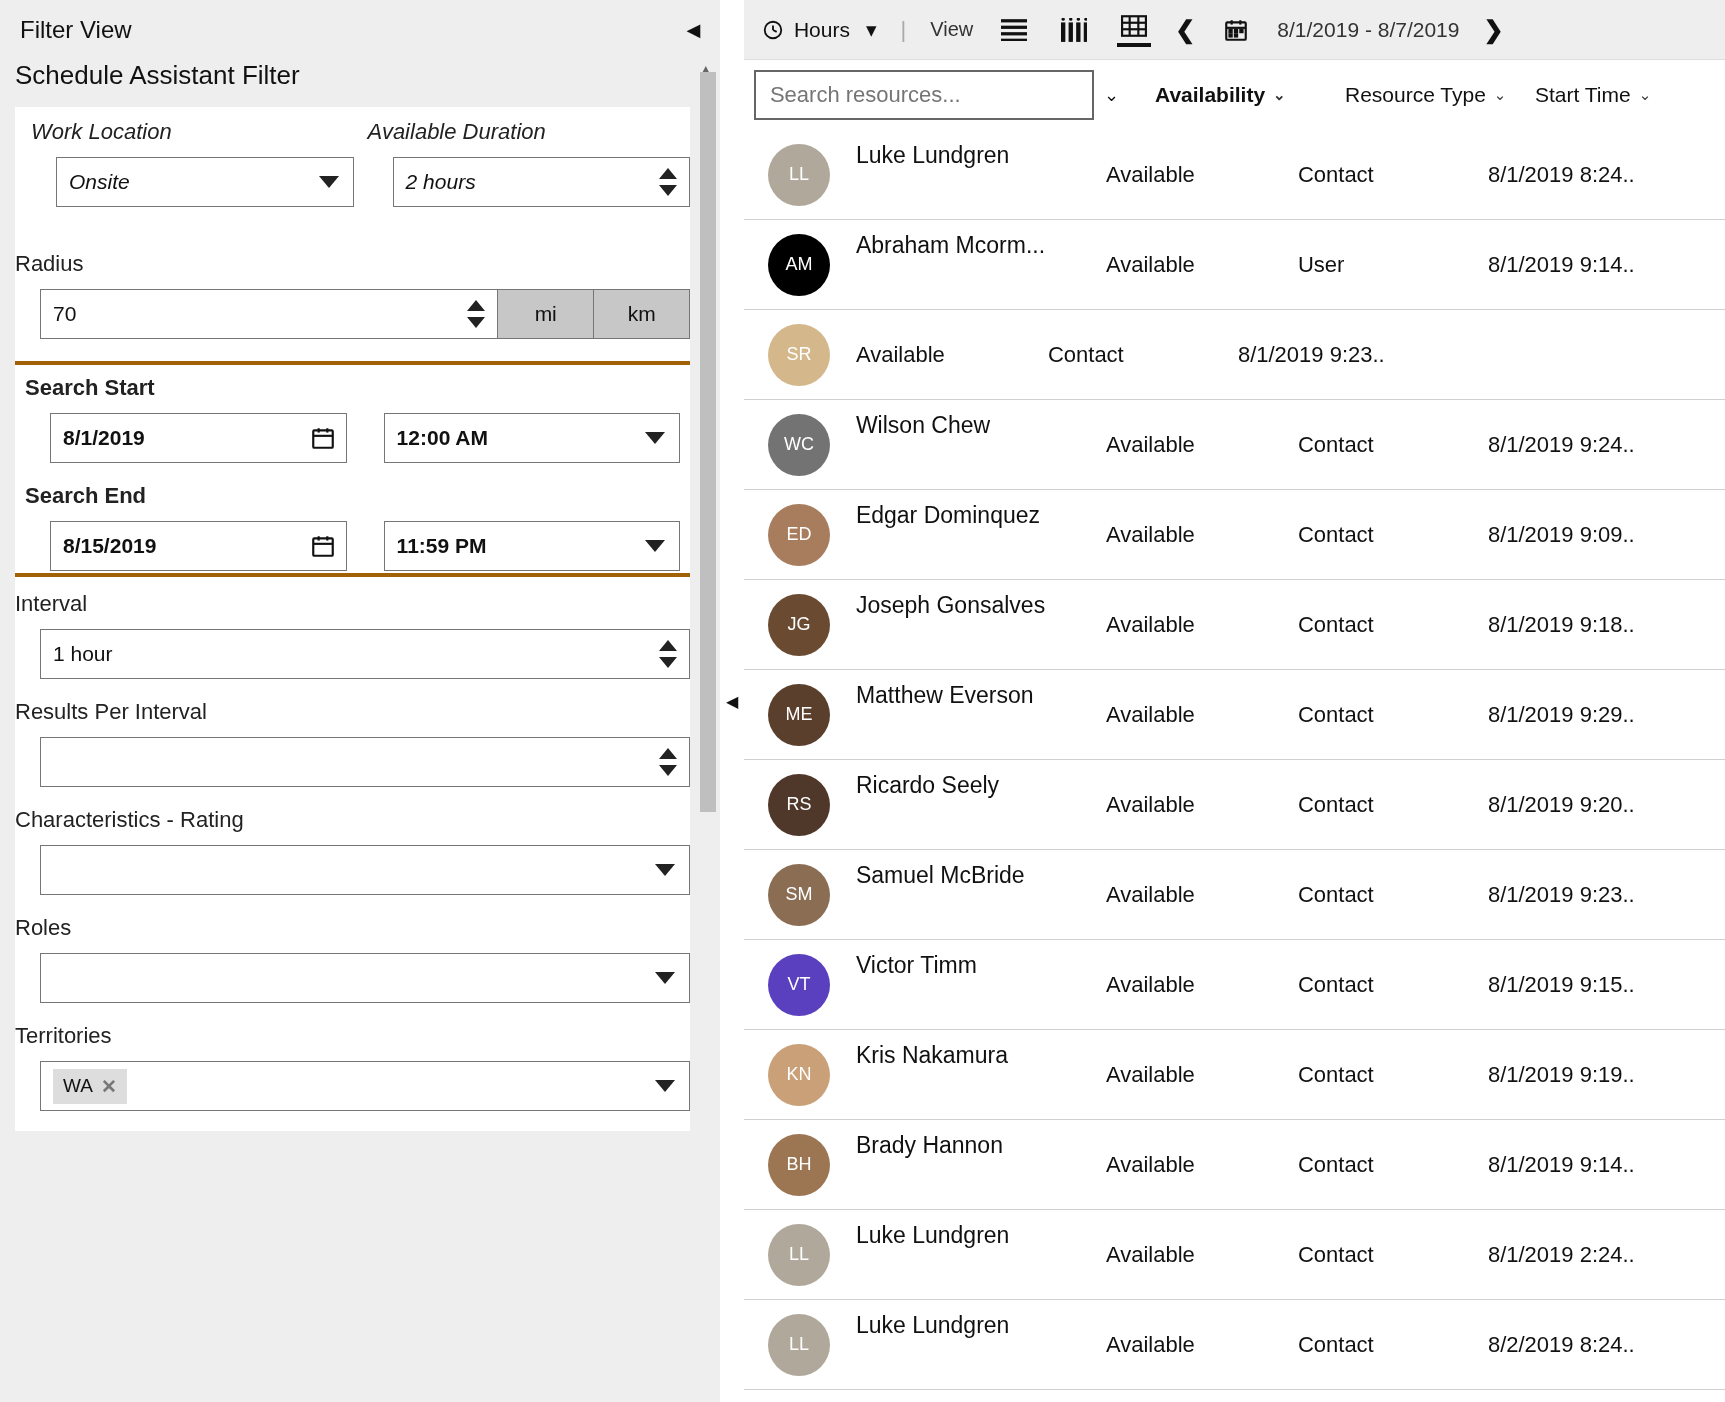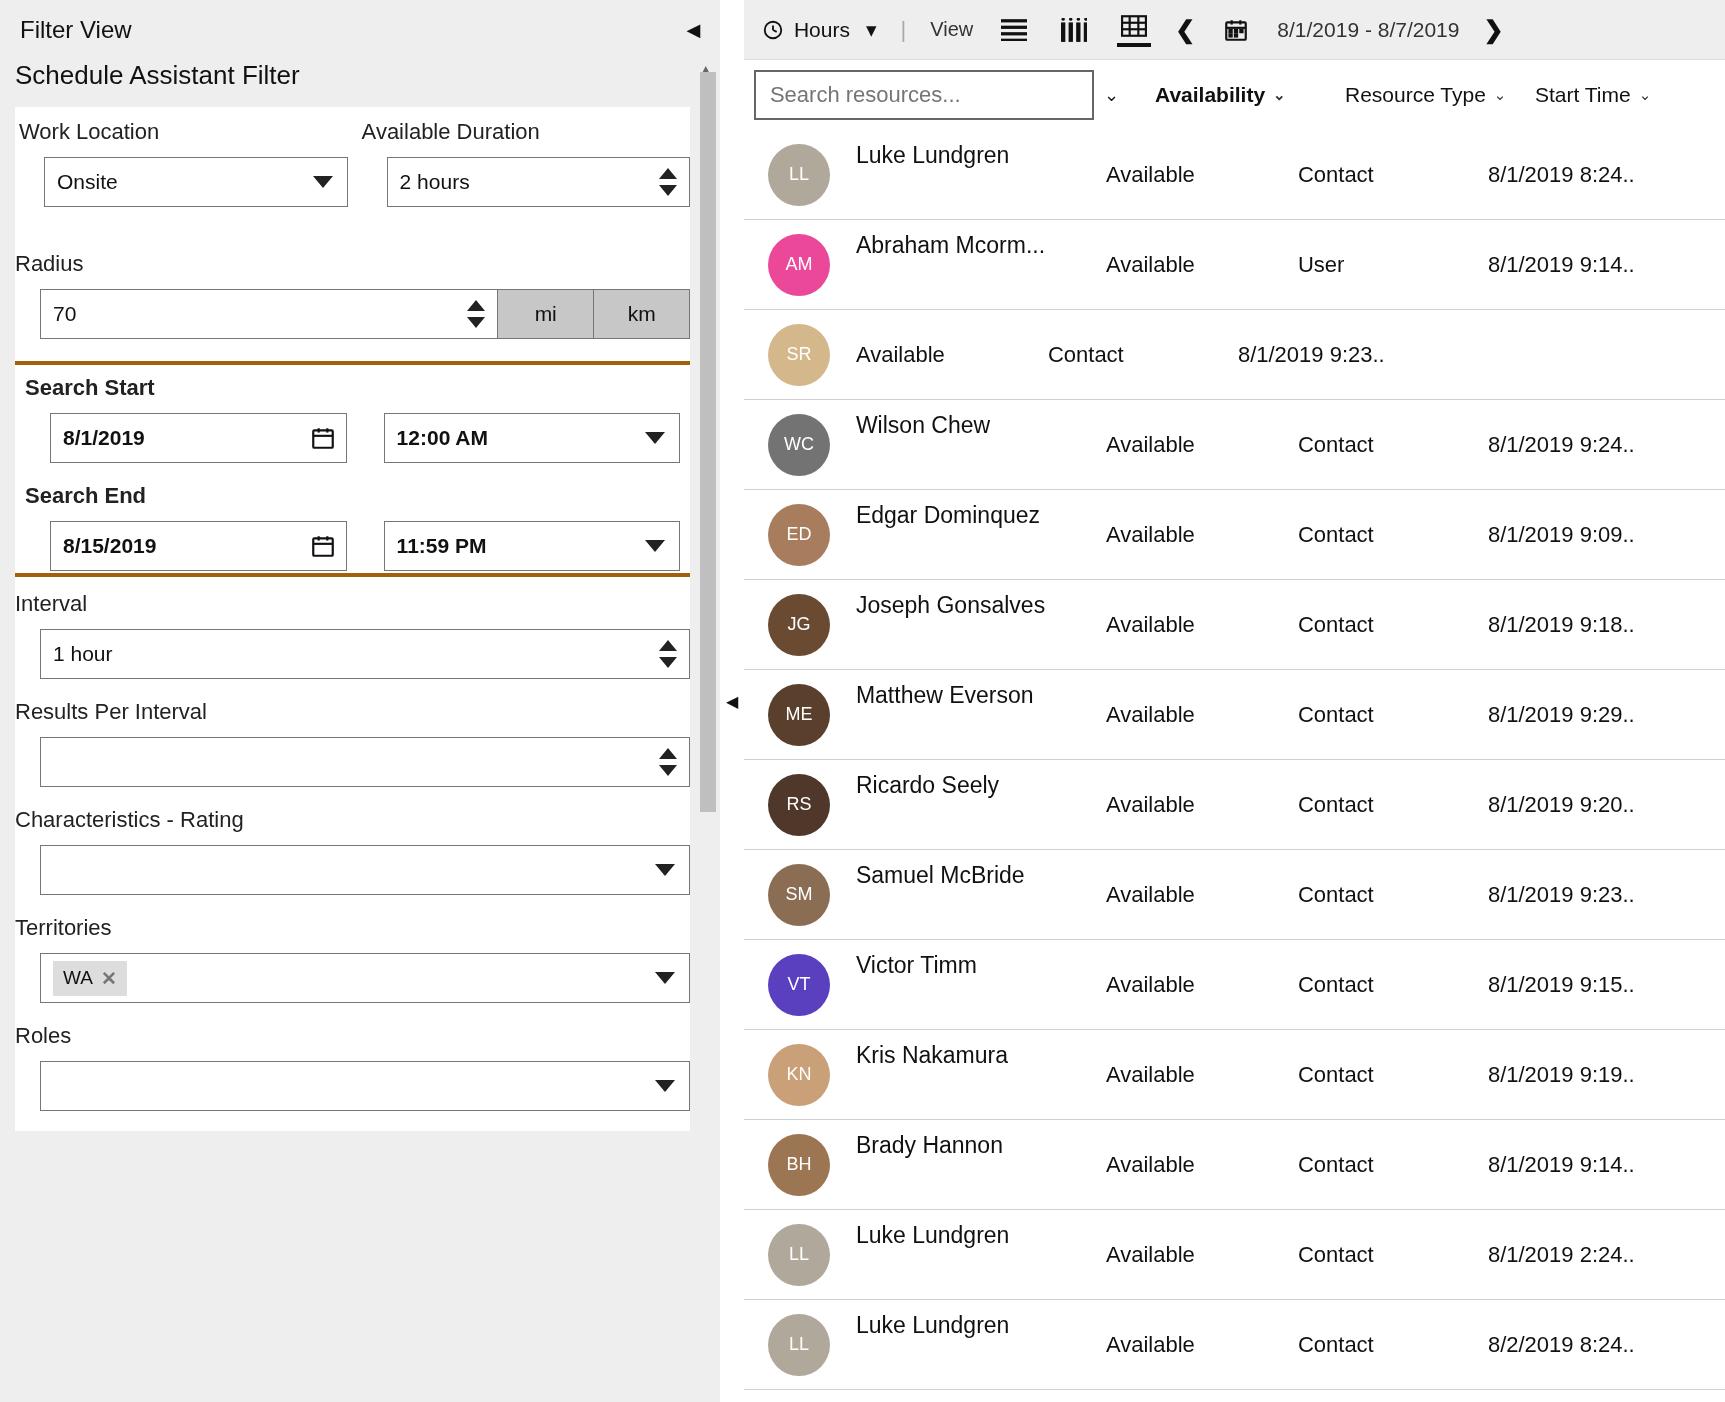--- a/index.html
+++ b/index.html
@@ -3,21 +3,21 @@
 <meta charset="utf-8">
 <style>
   * { box-sizing: border-box; margin: 0; padding: 0; }
   body { font-family: "Segoe UI", Arial, sans-serif; font-size: 14px; color: #111; width: 1725px; height: 1402px; overflow: hidden; display: flex; background: #fff; }
   .left-panel { width: 760px; background: #eeeeee; position: relative; display: flex; flex-direction: column; }
   .panel-header { padding: 16px 20px 12px 20px; display: flex; justify-content: space-between; align-items: center; }
   .panel-header h2 { font-size: 24px; font-weight: 400; }
   .collapse-icon { font-size: 18px; cursor: pointer; }
   .panel-subheader { padding: 4px 20px 16px 15px; font-size: 26px; }
   .panel-body { background: #fff; margin: 0 30px 0 15px; padding: 12px 0 20px 0; overflow-y: auto; }
-  .row { display: flex; gap: 14px; padding: 0 0 16px 4px; }
+  .row { display: flex; gap: 14px; padding: 0 0 16px 16px; font-style: italic; }
   .field { flex: 1; display: flex; flex-direction: column; }
   .field-label { font-size: 22px; margin-bottom: 12px; color: #222; }
   .control { position: relative; height: 50px; border: 1px solid #767676; background: #fff; display: flex; align-items: center; padding: 0 12px; font-size: 21px; cursor: pointer; margin-left: 25px; }
   .control .value { flex: 1; }
   .caret-down { position: absolute; right: 14px; top: 50%; transform: translateY(-50%); }
   .caret-down::before { content: ""; display: block; border-left: 10px solid transparent; border-right: 10px solid transparent; border-top: 12px solid #222; }
   .spinner-arrows { position: absolute; right: 12px; top: 50%; transform: translateY(-50%); display: flex; flex-direction: column; gap: 6px; }
   .spinner-arrows .up { width: 0; height: 0; border-left: 9px solid transparent; border-right: 9px solid transparent; border-bottom: 11px solid #222; }
   .spinner-arrows .down { width: 0; height: 0; border-left: 9px solid transparent; border-right: 9px solid transparent; border-top: 11px solid #222; }
   .radius-row { display: flex; }
@@ -183,34 +183,34 @@
 
     <div class="field" style="margin-top:20px;">
       <span class="field-label">Characteristics - Rating</span>
       <div class="control">
         <span class="value"></span>
         <span class="caret-down"></span>
       </div>
     </div>
 
     <div class="field" style="margin-top:20px;">
+      <span class="field-label">Roles</span>
+      <div class="control">
+        <span class="value"></span>
+        <span class="caret-down"></span>
+      </div>
+    </div>
+
+    <div class="field" style="margin-top:20px;">
       <span class="field-label">Territories</span>
       <div class="control">
         <span class="chip">
           <span>WA</span>
           <span class="chip-x">✕</span>
         </span>
-        <span class="caret-down"></span>
-      </div>
-    </div>
-
-    <div class="field" style="margin-top:20px;">
-      <span class="field-label">Roles</span>
-      <div class="control">
-        <span class="value"></span>
         <span class="caret-down"></span>
       </div>
     </div>
   </div>
 
   <div class="scrollbar-fake">
     <span class="arrow-top">▴</span>
     <div class="thumb"></div>
   </div>
 </div>
@@ -302,21 +302,21 @@
 
   <div id="grid-rows">
       <div class="resource-row">
     <div class="avatar" style="background:#b0a89a">LL</div>
     <div class="col-name">Luke Lundgren</div>
     <div class="col-avail">Available</div>
     <div class="col-type">Contact</div>
     <div class="col-start">8/1/2019 8:24..</div>
       </div>
       <div class="resource-row">
-    <div class="avatar" style="background:#ec4899">AM</div>
+    <div class="avatar" style="background:#000000">AM</div>
     <div class="col-name">Abraham Mcorm...</div>
     <div class="col-avail">Available</div>
     <div class="col-type">User</div>
     <div class="col-start">8/1/2019 9:14..</div>
       </div>
       <div class="resource-row">
     <div class="avatar" style="background:#d4b88c">SR</div>
     <div class="col-avail">Available</div>
     <div class="col-type">Contact</div>
     <div class="col-start">8/1/2019 9:23..</div>

